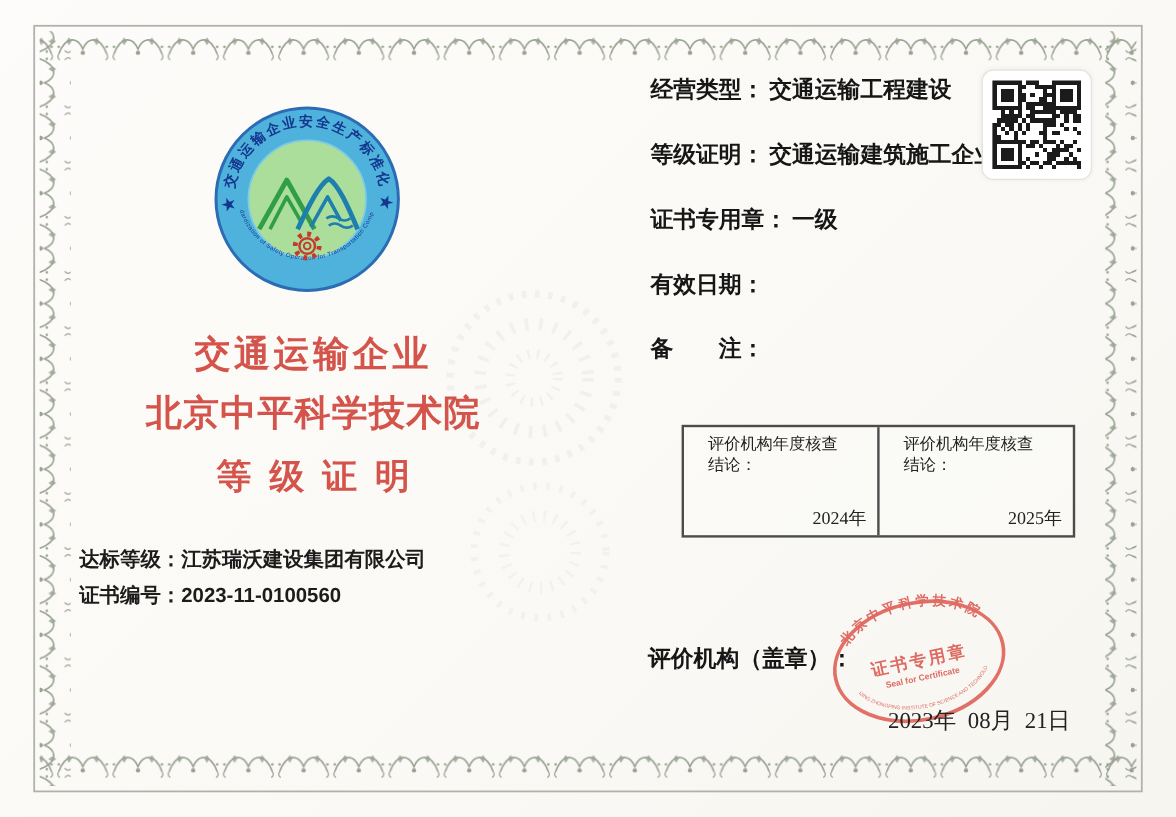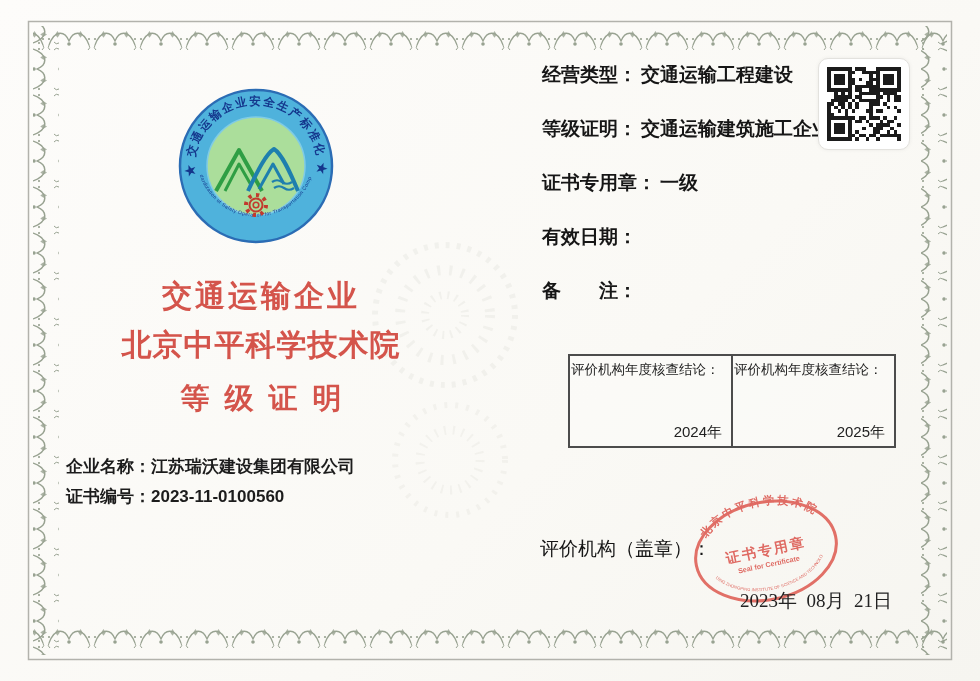--- a/index.html
+++ b/index.html
@@ -26,26 +26,26 @@
   .flabel { margin-right:4px; }
   
   .qr-wrap { position:absolute; left:818px; top:58px; width:92px; height:92px;
     background:#ffffff; border:1px solid #e3e2de; border-radius:10px;
     box-shadow:0 0 4px rgba(0,0,0,.06); display:flex; align-items:center; justify-content:center; }
   
   .annual-title { position:absolute; left:560px; top:324px; width:336px; text-align:center;
     font-family:"Liberation Serif", serif; font-size:19px; color:#222; letter-spacing:8px; }
   .review-table { position:absolute; left:568px; top:354px; width:328px; height:94px;
     border:2px solid #4c4c4c; display:flex; background:rgba(255,255,255,.25); }
-  .review-cell { flex:1; position:relative; padding:5px 1px;
-    font-family:Liberation Sans, sans-serif; font-size:13.5px; color:#222; }
+  .review-cell { flex:1; position:relative; padding:5px 20px;
+    font-family:Liberation Serif, serif; font-size:13.5px; color:#222; }
   .review-cell + .review-cell { border-left:2px solid #4c4c4c; }
   .review-year { position:absolute; right:9px; bottom:4px; font-size:15px; }
   
-  .issuer-label { position:absolute; left:540px; top:536px; font-size:19px; font-weight:normal; color:#161616; }
+  .issuer-label { position:absolute; left:540px; top:536px; font-size:19px; font-weight:bold; color:#161616; }
   .seal { position:absolute; left:682px; top:488px; width:168px; height:126px;
     transform:rotate(-12deg); opacity:.92; }
   .date-line { position:absolute; left:740px; top:588px;
     font-family:Liberation Serif, serif; font-size:19px; color:#222; white-space:pre; }
   
   .watermark { position:absolute; left:360px; top:230px; opacity:.06; }
   .watermark2 { position:absolute; left:380px; top:390px; opacity:.05; }
 </style>
 </head>
 <body>
@@ -123,21 +123,21 @@
   </svg>
 
   <div class="title-block" style="color:#d4544b;">
     <div class="title-l1">交通运输企业</div>
     <div class="title-l2">北京中平科学技术院</div>
     <div class="title-l3">等级证明</div>
   </div>
 
   <div class="company">
     <div class="crow">
-      <span>企业名称：</span><span>江苏瑞沃建设集团有限公司</span>
+      <span>达标等级：</span><span>江苏瑞沃建设集团有限公司</span>
     </div>
     <div class="crow">
       <span>证书编号：</span><span>2023-11-0100560</span>
     </div>
   </div>
 
   <div class="rfields">
     <div class="rrow">
       <span class="flabel">经营类型：</span><span>交通运输工程建设</span>
     </div>

